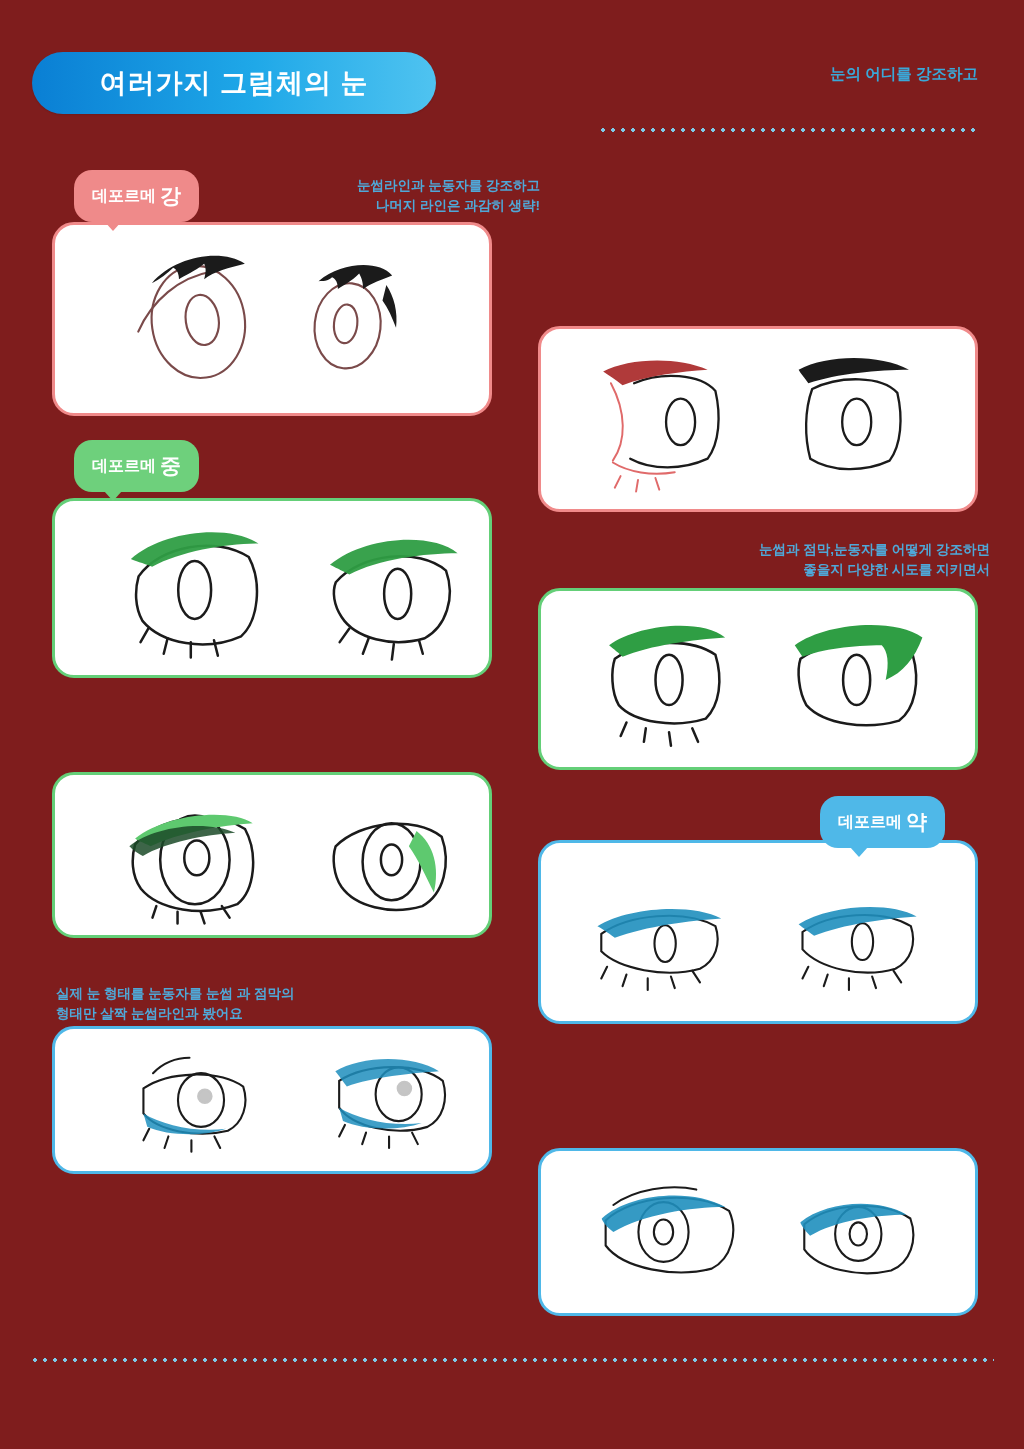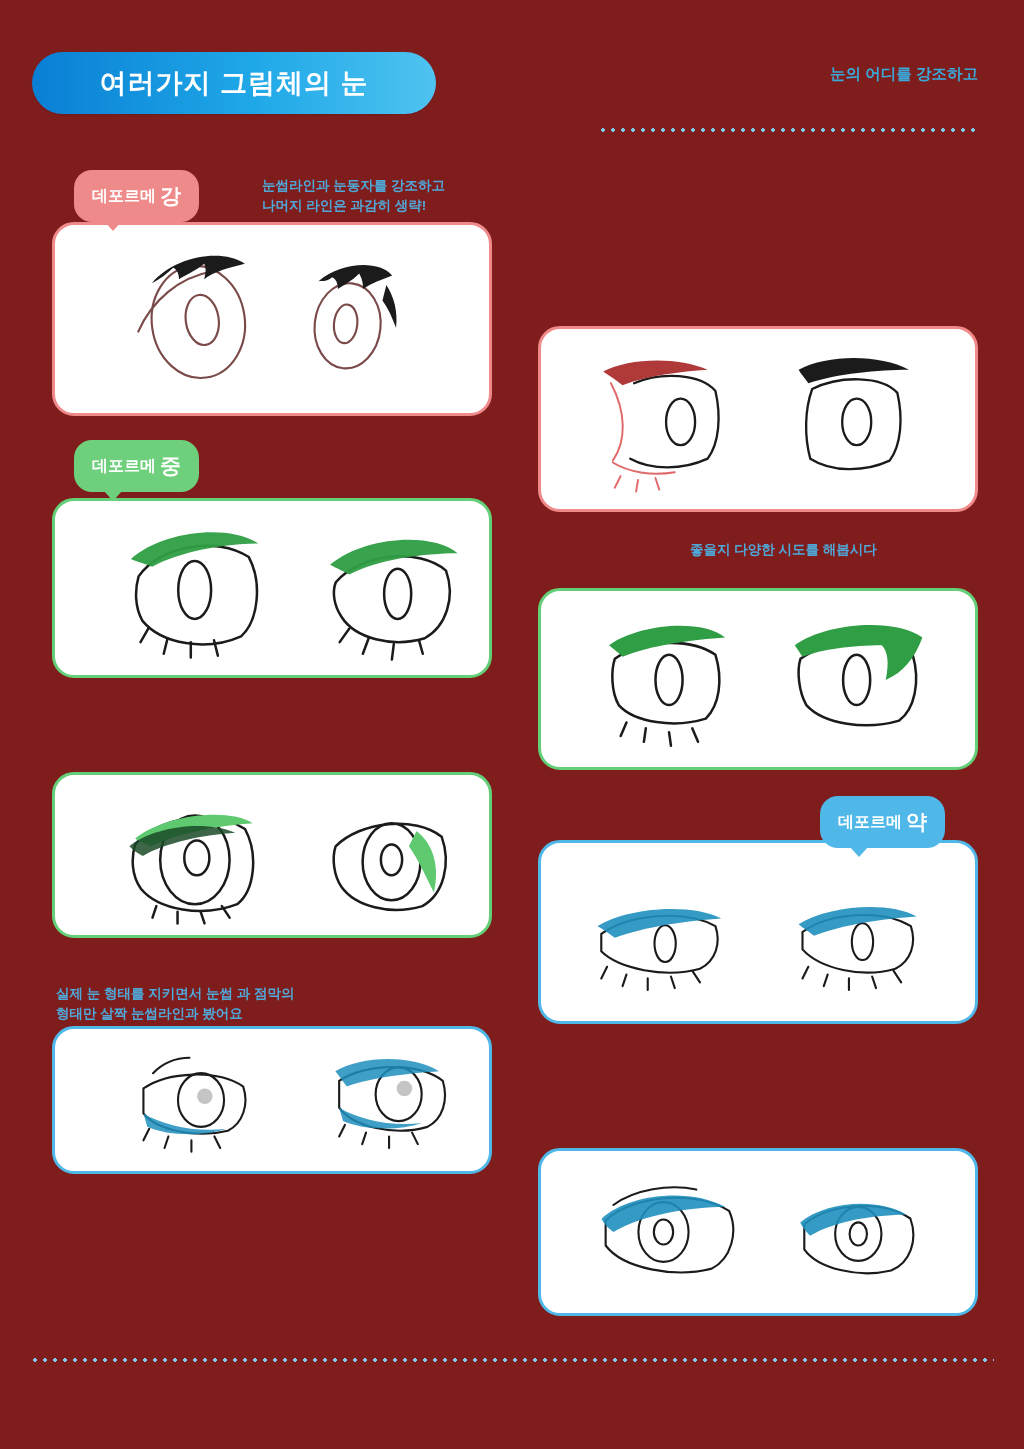--- a/index.html
+++ b/index.html
@@ -110,21 +110,21 @@
   .panel svg { display: block; width: 100%; height: 100%; }
 
   
   .caption {
     position: absolute;
     color: #4fa8d8;
     font-size: 13.5px;
     line-height: 1.5;
     font-weight: bold;
   }
-  .caption.center { text-align: left; }
+  .caption.center { text-align: right; }
 
   
   .footer-logo {
     position: absolute;
     left: 0;
     right: 0;
     top: 1392px;
     text-align: center;
     font-size: 31px;
     font-weight: bold;
@@ -213,21 +213,22 @@
         <path d="M300 132 l-10 14 M320 142 l-6 16 M346 148 l-2 16 M372 144 l4 14"></path>
       </g>
       <g fill="#2f9e44" opacity="0.95">
         <path d="M74 60 C108 30, 176 24, 206 44 C172 44, 126 52, 96 68 C86 64, 78 62, 74 60 Z"></path>
         <path d="M280 66 C316 36, 386 32, 412 54 C378 54, 330 60, 300 76 C292 72, 284 68, 280 66 Z"></path>
       </g>
     </svg>
   </div>
 
   <div class="caption center" style="left:690px; top:540px; width:300px;">
-    <div>좋을지 다양한 시도를 해봅시다</div>
+    <div>눈썹과 점막,눈동자를 어떻게 강조하면</div>
+    <div>좋을지 다양한 시도를 지키면서</div>
   </div>
 
   <div class="panel green" style="left:538px; top:588px; width:440px; height:182px;">
     <svg viewBox="0 0 440 182">
       <g fill="none" stroke="#1b1b1b" stroke-width="2.6" stroke-linecap="round">
         <path d="M72 70 C100 50, 150 48, 176 66 C184 92, 180 118, 166 132 C134 142, 92 136, 76 118 C68 104, 68 82, 72 70 Z"></path>
         <ellipse cx="128" cy="92" rx="14" ry="26"></ellipse>
         <path d="M264 70 C296 48, 352 46, 380 66 C388 94, 382 122, 366 134 C332 144, 288 138, 270 118 C262 104, 260 82, 264 70 Z"></path>
         <ellipse cx="322" cy="92" rx="14" ry="26"></ellipse>
         <path d="M84 136 l-6 14 M104 142 l-2 14 M128 146 l2 14 M152 142 l6 14"></path>
@@ -276,21 +277,21 @@
         <path d="M272 128 l-6 12 M292 136 l-4 12 M314 140 l0 12 M338 138 l4 12 M360 132 l8 12"></path>
       </g>
       <g fill="#1f8fbe" opacity="0.9">
         <path d="M54 86 C86 66, 152 62, 182 78 C150 80, 104 86, 72 98 C64 92, 58 88, 54 86 Z"></path>
         <path d="M262 84 C294 64, 356 60, 384 76 C352 78, 308 84, 278 96 C270 90, 264 86, 262 84 Z"></path>
       </g>
     </svg>
   </div>
 
   <div class="caption" style="left:56px; top:984px; width:300px;">
-    <div>실제 눈 형태를 지키면서 눈썹 과 점막의</div>
+    <div>실제 눈 형태를 눈동자를 눈썹 과 점막의</div>
     <div>형태만 살짝 눈썹라인과 봤어요</div>
   </div>
 
   <div class="panel blue" style="left:52px; top:1026px; width:440px; height:148px;">
     <svg viewBox="0 0 440 148">
       <g fill="none" stroke="#1b1b1b" stroke-width="2.2" stroke-linecap="round">
         <path d="M86 62 C112 44, 164 42, 190 60 C196 78, 190 98, 174 106 C142 114, 100 106, 86 88 Z"></path>
         <ellipse cx="146" cy="74" rx="24" ry="28"></ellipse>
         <circle cx="150" cy="70" r="7" fill="#1b1b1b" opacity="0.25"></circle>
         <path d="M290 54 C318 36, 372 34, 398 54 C404 74, 398 94, 382 102 C348 112, 304 102, 290 82 Z"></path>

